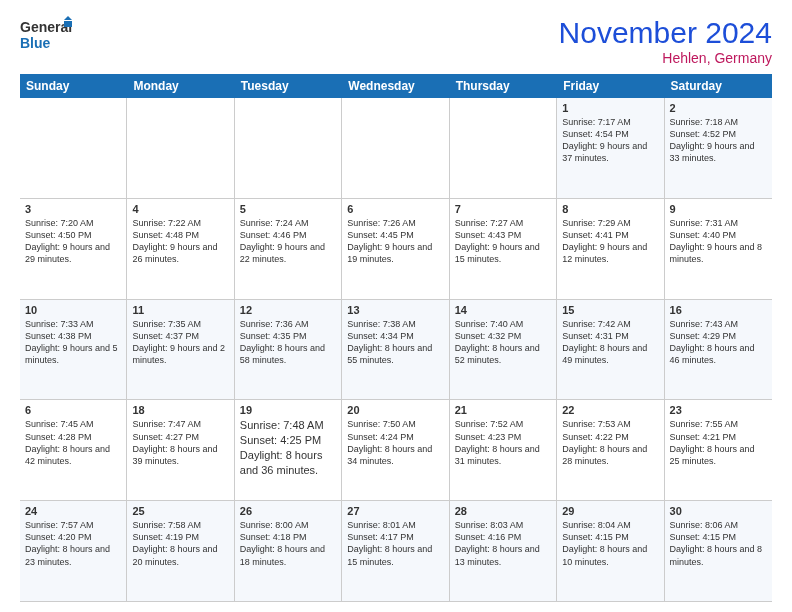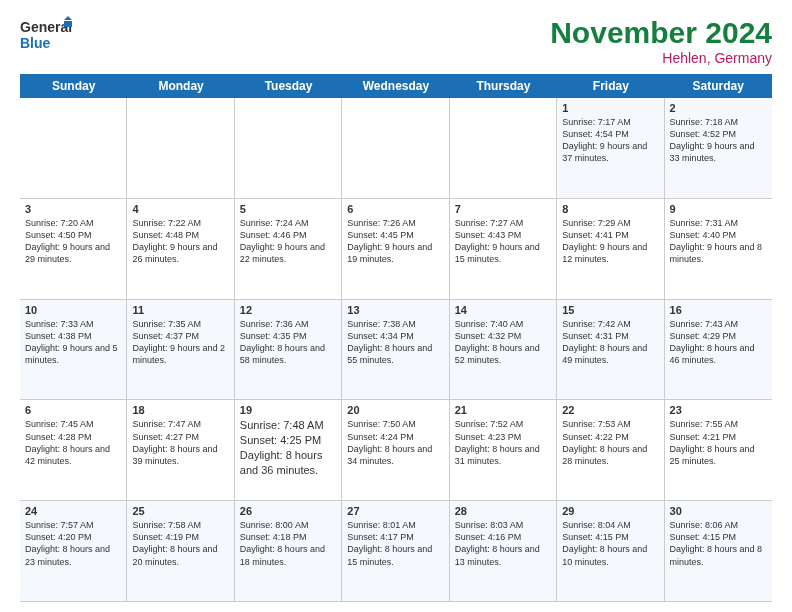--- a/index.html
+++ b/index.html
@@ -26,43 +26,43 @@
     .logo {
       display: flex;
       align-items: center;
       gap: 4px;
     }
     .title-block {
       text-align: right;
     }
     .month-title {
       font-size: 30px;
-      font-weight: bold;
-      color: #15803d;
+      font-weight: normal;
+      color: #1d4ed8;
     }
     .location {
       font-size: 14px;
       color: #be185d;
     }
     .calendar {
       flex: 1;
       display: flex;
       flex-direction: column;
     }
     .cal-header {
       display: grid;
       grid-template-columns: repeat(7, 1fr);
       background: #1a6fb5;
     }
     .cal-header-cell {
       color: #fff;
       font-size: 12px;
       font-weight: bold;
       padding: 5px 6px;
-      text-align: center;
+      text-align: left;
     }
     .cal-body {
       flex: 1;
       display: grid;
       grid-template-rows: repeat(5, 1fr);
     }
     .cal-row {
       display: grid;
       grid-template-columns: repeat(7, 1fr);
       border-bottom: 1px solid #ccc;

